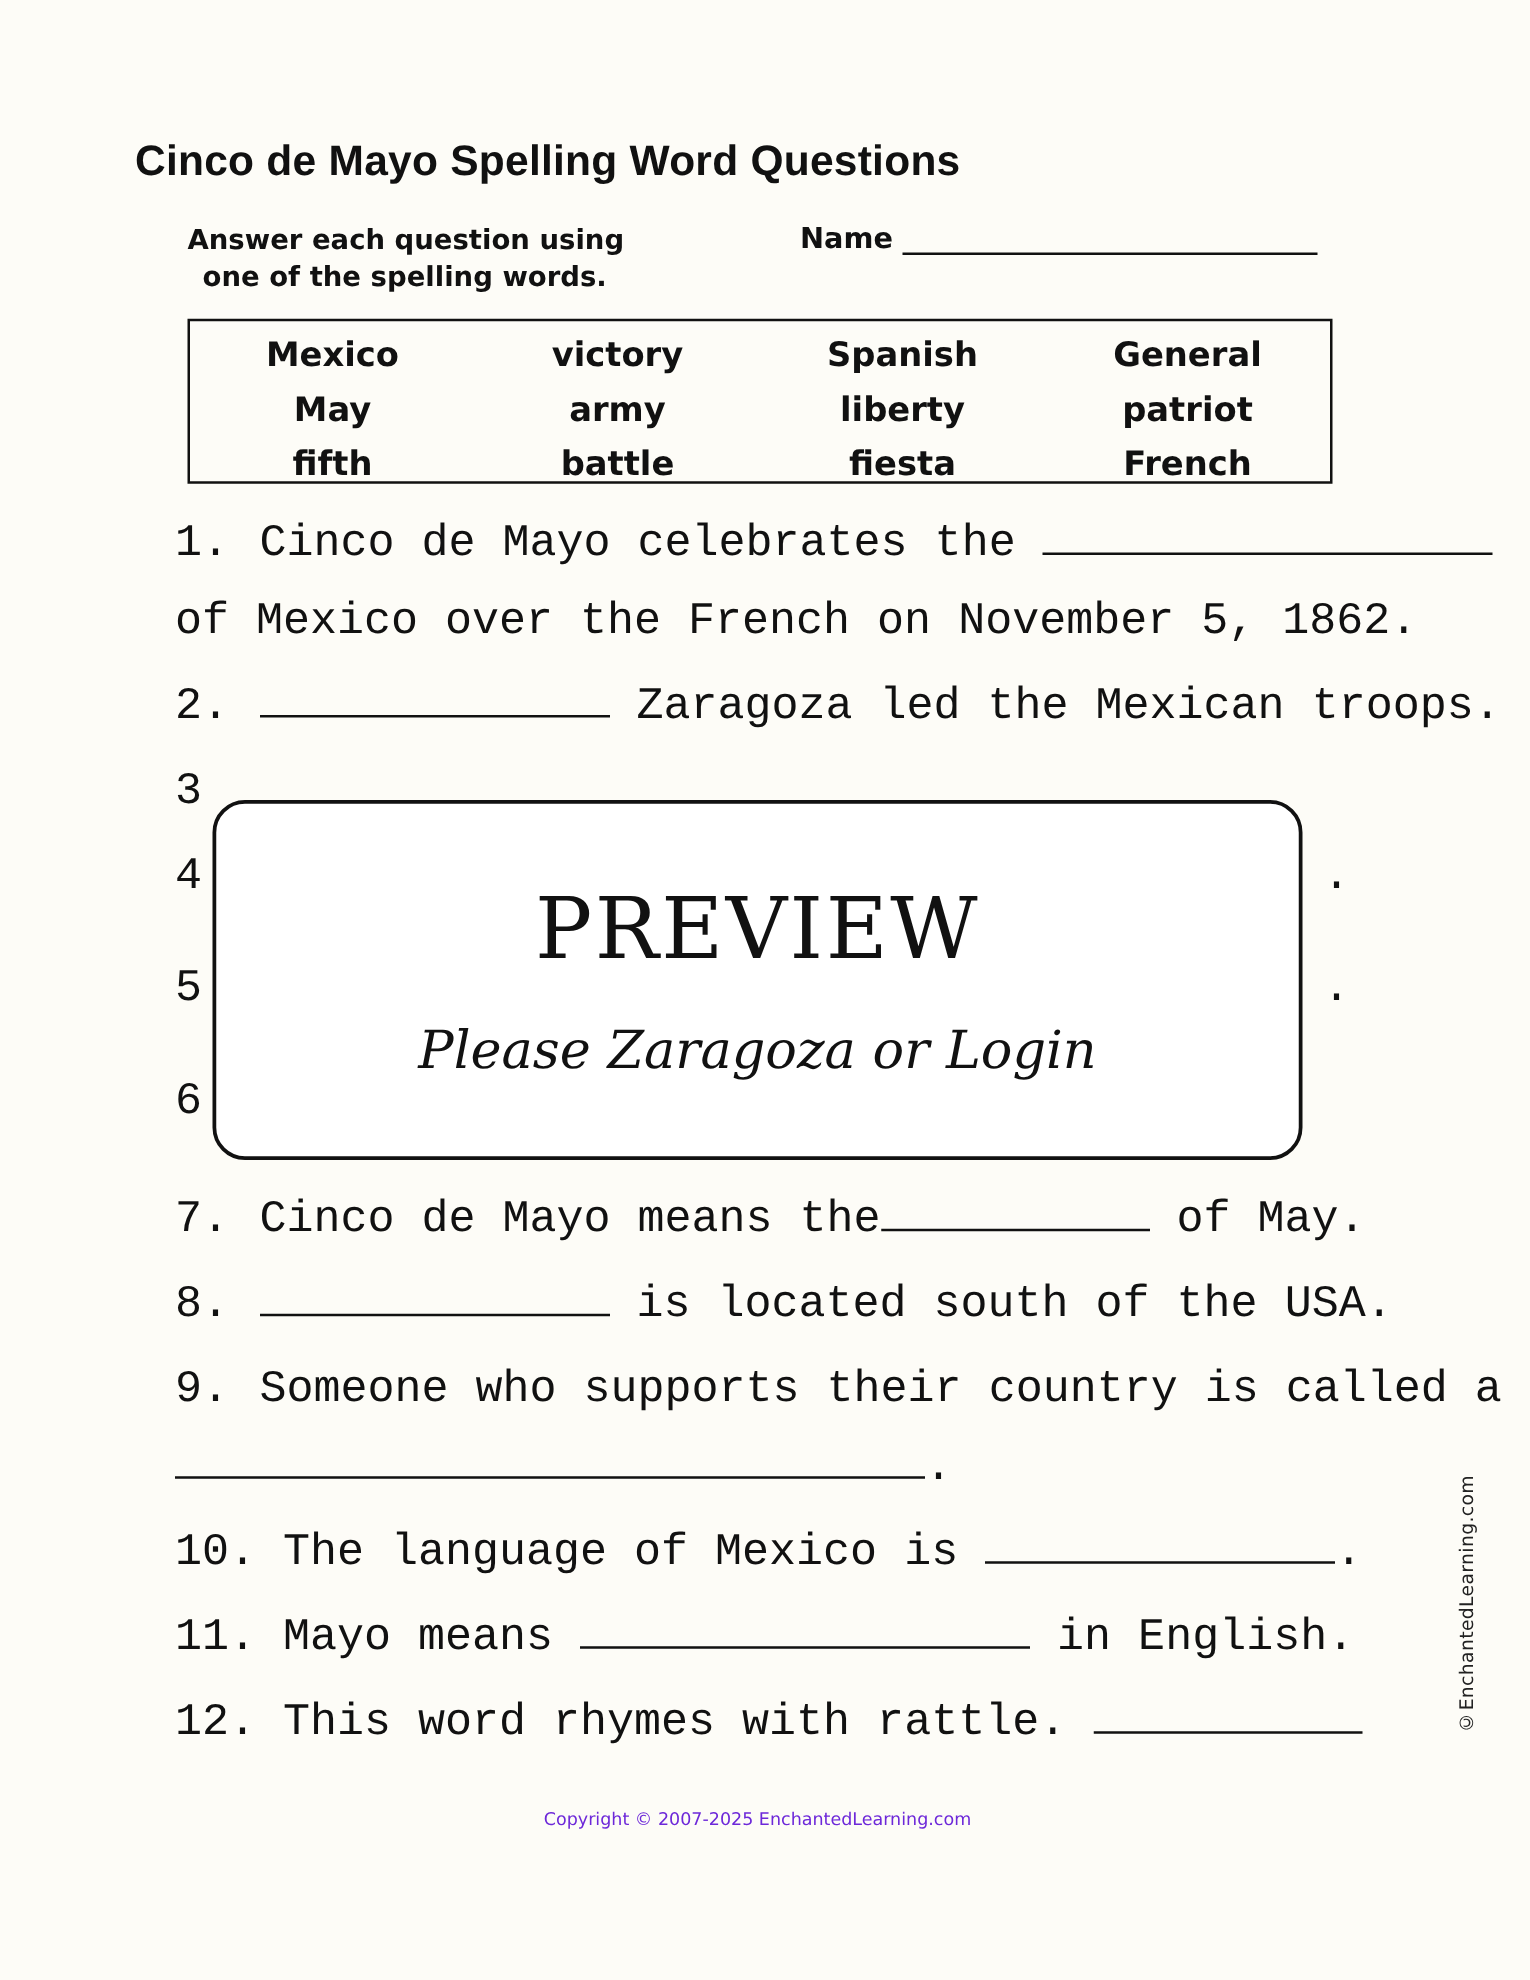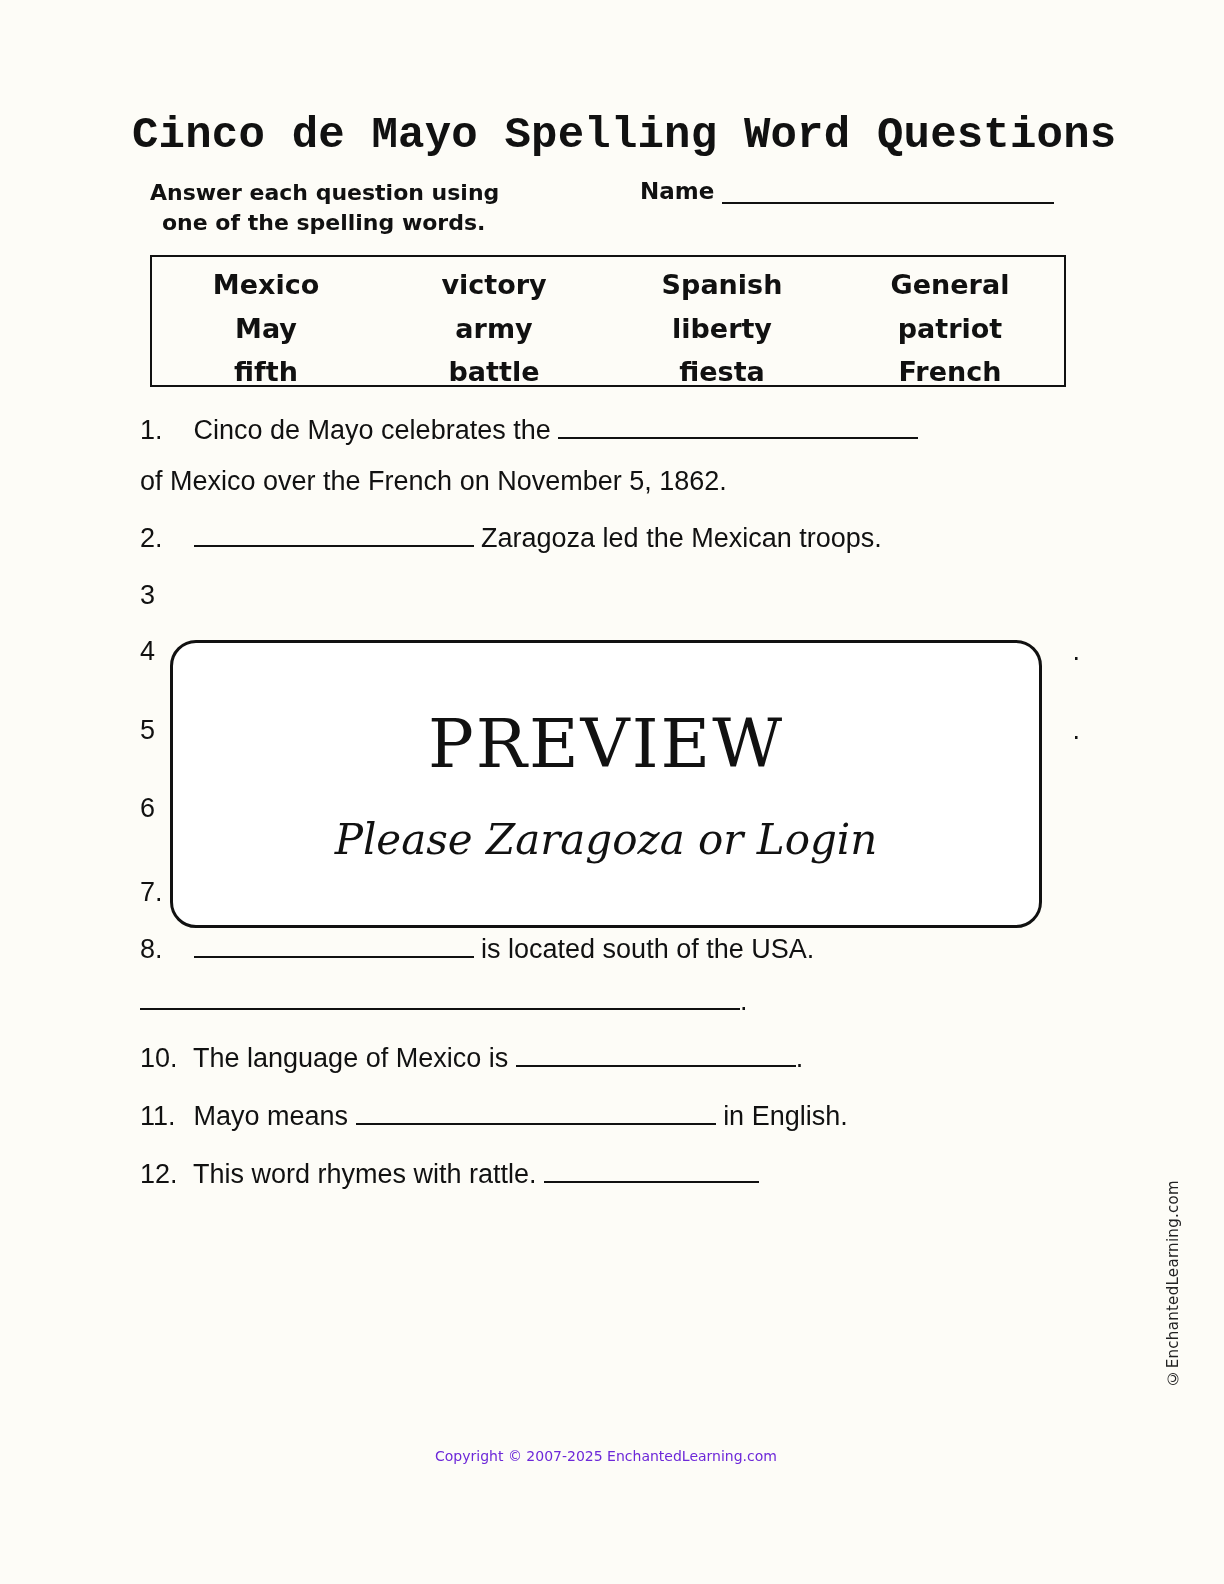--- a/index.html
+++ b/index.html
@@ -18,26 +18,25 @@
     position: relative;
     width: 1224px;
     height: 1584px;
   }
 
   
   .title {
     position: absolute;
     left: 108px;
     top: 110px;
-    font-family: Liberation Mono, monospace;
-    font-size: 44px;
+    font-family: Liberation Sans, sans-serif;
+    font-size: 34px;
     font-weight: bold;
     color: #111;
     letter-spacing: 0.2px;
-    margin-left: 24px;
   }
 
   
   .instructions {
     position: absolute;
     left: 150px;
     top: 178px;
     width: 400px;
     font-family: "DejaVu Sans", sans-serif;
     font-size: 22px;
@@ -96,22 +95,22 @@
   }
 
   
   .questions {
     position: absolute;
     left: 140px;
     top: 412px;
     width: 940px;
   }
   .q {
-    font-family: Liberation Sans, sans-serif;
-    font-size: 27px;
+    font-family: Liberation Mono, monospace;
+    font-size: 36px;
     color: #111;
     line-height: 1.28;
     margin-bottom: 22px;
     white-space: nowrap;
   }
   .q .num {
     display: inline-block;
     min-width: 46px;
   }
   .blank {
@@ -256,20 +255,24 @@
       <span>Cinco de Mayo means the</span><span class="blank b-md"></span>
       <span>of May.</span>
     </div>
 
     <div class="q">
       <span class="num">8.</span>
       <span class="blank b-lg"></span>
       <span>is located south of the USA.</span>
     </div>
 
+    <div class="q">
+      <span class="num">9.</span>
+      <span>Someone who supports their country is called a</span>
+    </div>
     <div class="q cont">
       <span class="blank b-xxl"></span><span>.</span>
     </div>
 
     <div class="q">
       <span class="num">10.</span>
       <span>The language of Mexico is</span>
       <span class="blank b-lg"></span><span>.</span>
     </div>
 

